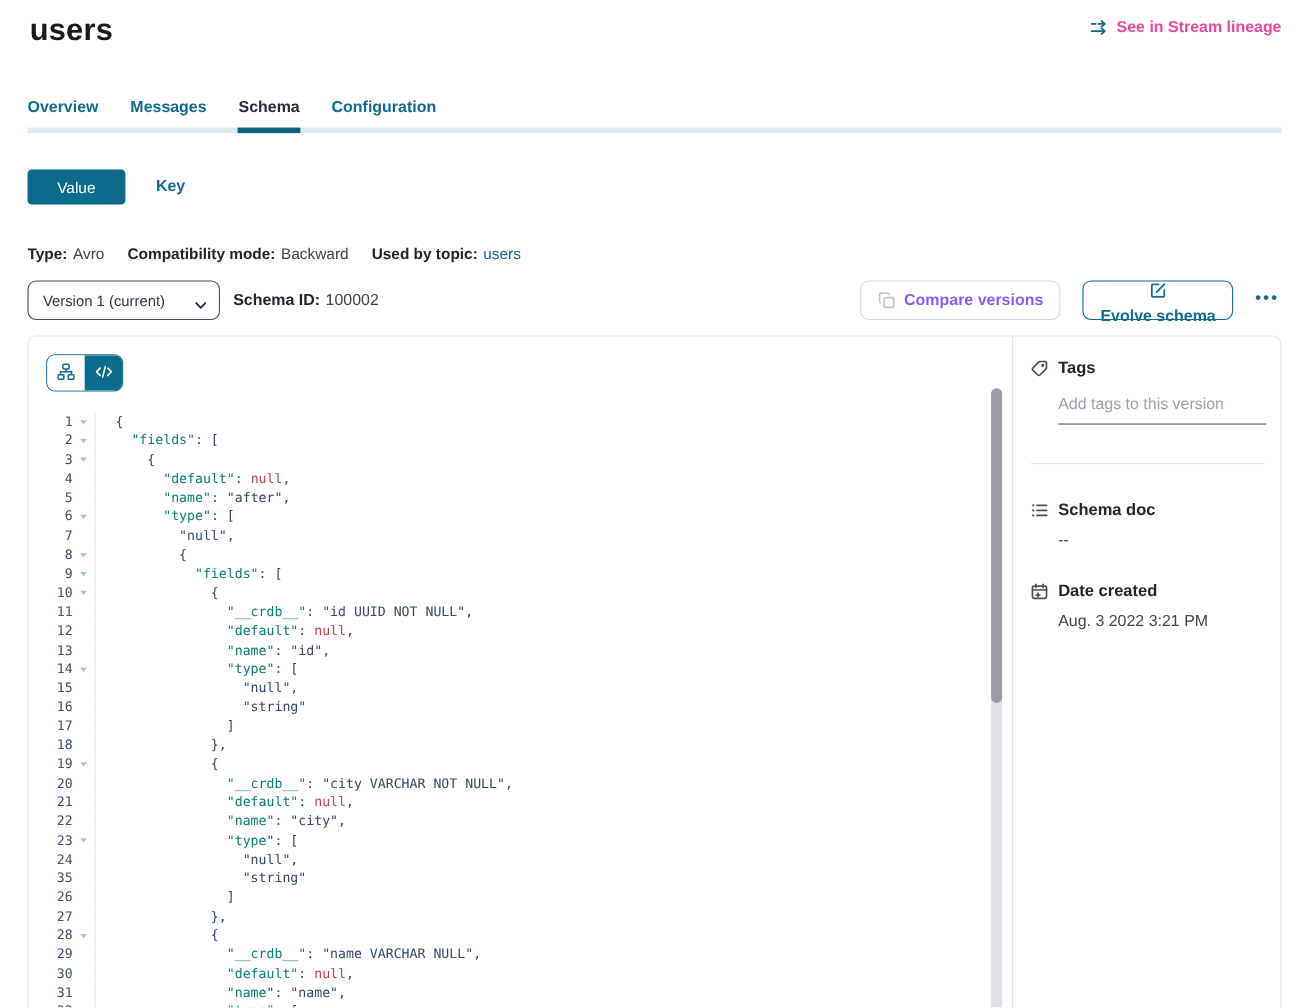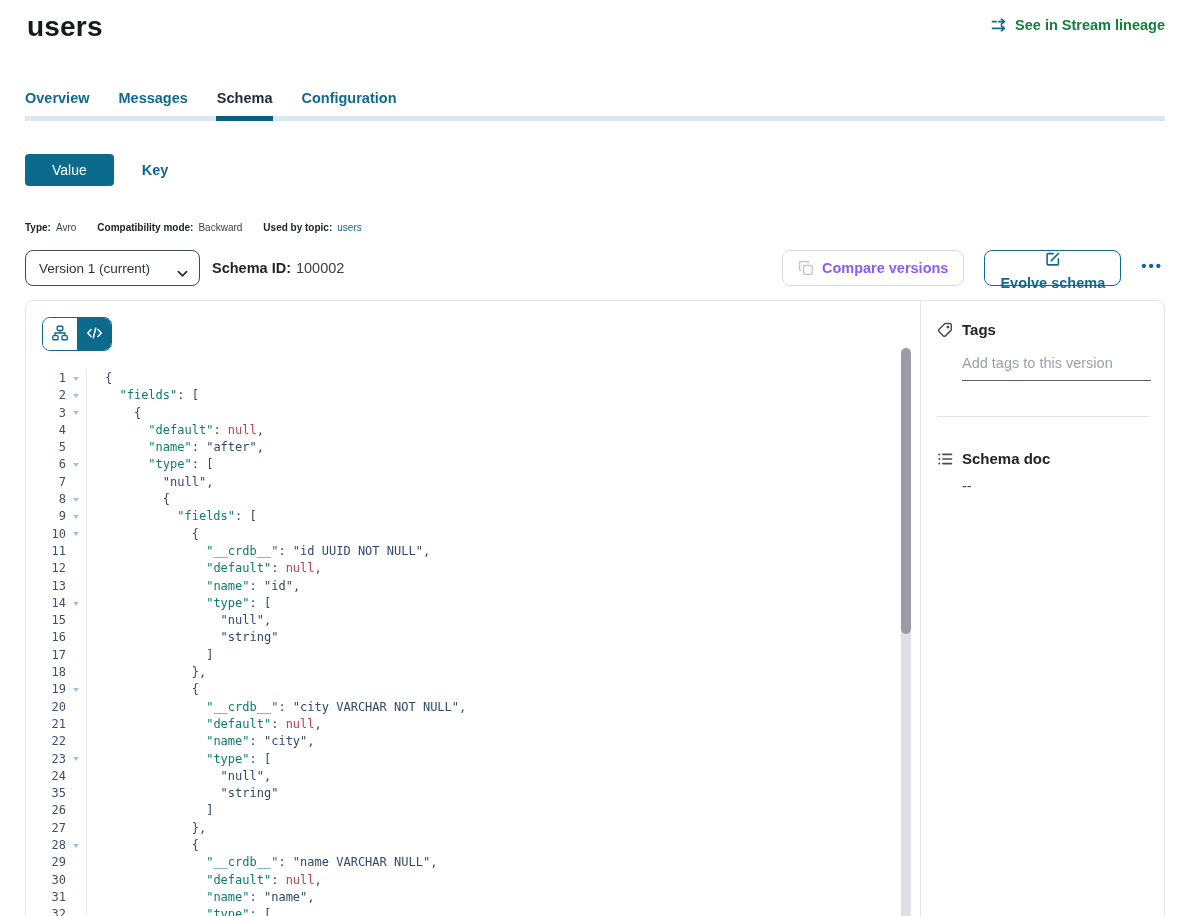--- a/index.html
+++ b/index.html
@@ -5,37 +5,37 @@
   * { box-sizing: border-box; }
   html,body { margin:0; padding:0; background:#fff; }
   .page {
     position:relative; width:1189px; height:916px; overflow:hidden;
     background:#fff; font-family:"Liberation Sans", sans-serif; color:#33383f;
   }
 
   
   .header { display:flex; justify-content:space-between; align-items:flex-start; padding:10px 24px 0 27px; }
   .page-title { margin:0; font-size:28px; line-height:34px; font-weight:700; color:#17191d; letter-spacing:.2px; }
-  .lineage-link { display:flex; align-items:center; gap:7px; margin-top:7px; color:#15803d; font-size:14.5px; font-weight:700; cursor:pointer; text-decoration:none; }
+  .lineage-link { display:flex; align-items:center; gap:7px; margin-top:7px; color:#ec4899; font-size:14.5px; font-weight:700; cursor:pointer; text-decoration:none; }
 
   
   .tabs-wrap { margin:46px 24px 16px 25px; }
   .tabs { display:flex; gap:29px; }
   .tab { font-size:14.5px; font-weight:600; color:#11698f; padding-bottom:10px; cursor:pointer; }
   .tab.active { color:#232c39; }
   .tab-track { position:relative; height:5px; background:#d9e9f2; }
   .tab-indicator { position:absolute; left:191px; top:0; width:57px; height:5px; background:#0d5f80; }
 
   
   .vk-row { margin:33px 0 0 25px; display:flex; align-items:center; gap:28px; }
   .vk-value { height:32px; padding:0 27px; border:none; border-radius:4px; background:#0c6b8d; color:#fff; font-size:14px; font-family:inherit; cursor:pointer; }
   .vk-key { color:#11698f; font-size:14.5px; font-weight:600; cursor:pointer; }
 
   
-  .meta-row { margin:36px 0 0 25px; display:flex; gap:21px; font-size:10px; color:#3c414a; }
+  .meta-row { margin:36px 0 0 25px; display:flex; gap:21px; font-size:14px; color:#3c414a; }
   .meta-item { display:flex; gap:5px; }
   .meta-label { font-weight:700; color:#20242b; }
   .meta-link { color:#11698f; cursor:pointer; }
 
   
   .version-row { margin:17px 24px 0 25px; display:flex; align-items:center; }
   .select-wrap { position:relative; }
   .version-select { appearance:none; -webkit-appearance:none; -moz-appearance:none; width:175px; height:36px; border:1.4px solid #434c5e; border-radius:8px; background:#fff; padding:0 30px 0 13px; font-size:13.5px; color:#2b3442; font-family:inherit; cursor:pointer; }
   .select-chevron { position:absolute; right:12px; top:14px; pointer-events:none; }
   .schema-id { margin-left:12px; display:flex; gap:5px; font-size:14.5px; color:#3c414a;text-align:center; }
@@ -405,16 +405,29 @@
               <circle cx="2.3" cy="8" r="1" fill="#454c63" stroke="none"></circle>
               <circle cx="2.3" cy="12.6" r="1" fill="#454c63" stroke="none"></circle>
               <path d="M5.8 3.4h8.7 M5.8 8h8.7 M5.8 12.6h8.7"></path>
             </svg>
           </span>
           <span>Schema doc</span>
         </div>
         <div class="side-value">--</div>
       </div>
 
+      <div class="sec-date">
+        <div class="side-header">
+          <span>
+            <svg class="icon16" width="16" height="16" viewBox="0 0 16 16" fill="none" stroke="#454c63" stroke-width="1.5" stroke-linecap="round" stroke-linejoin="round">
+              <rect x="1.6" y="2.8" width="12.8" height="11.2" rx="1.4"></rect>
+              <path d="M4.7 1.2v3 M11.3 1.2v3 M1.6 6.4h12.8"></path>
+              <path d="M4.9 10.9h3.4 M6.6 9.2v3.4"></path>
+            </svg>
+          </span>
+          <span>Date created</span>
+        </div>
+        <div class="side-value">Aug. 3 2022 3:21 PM</div>
+      </div>
 
     </div>
   </div>
 </div>
 
 </body></html>

